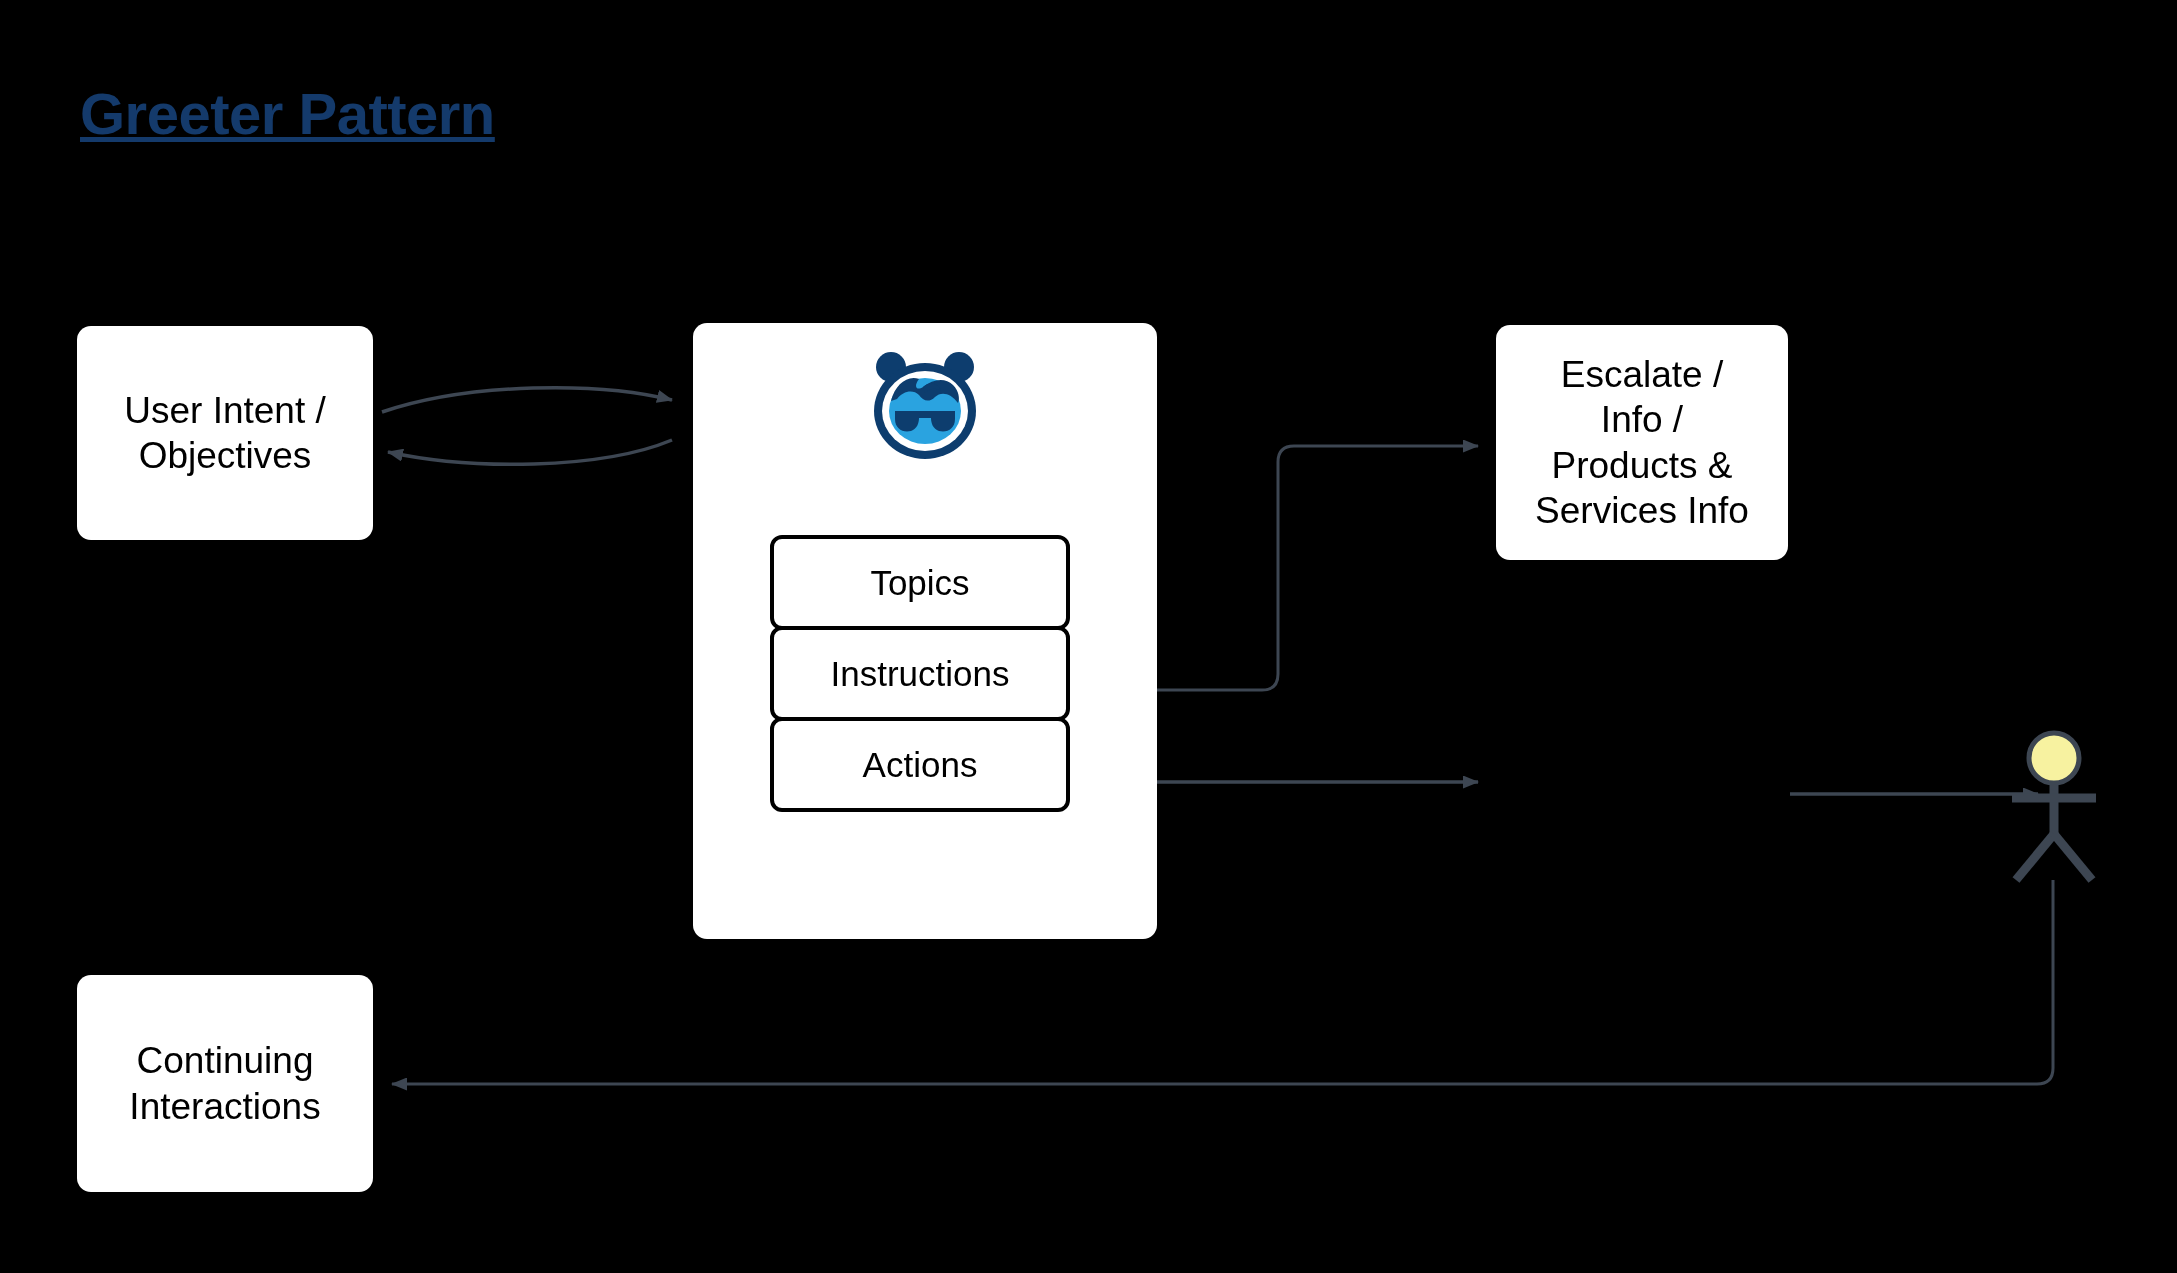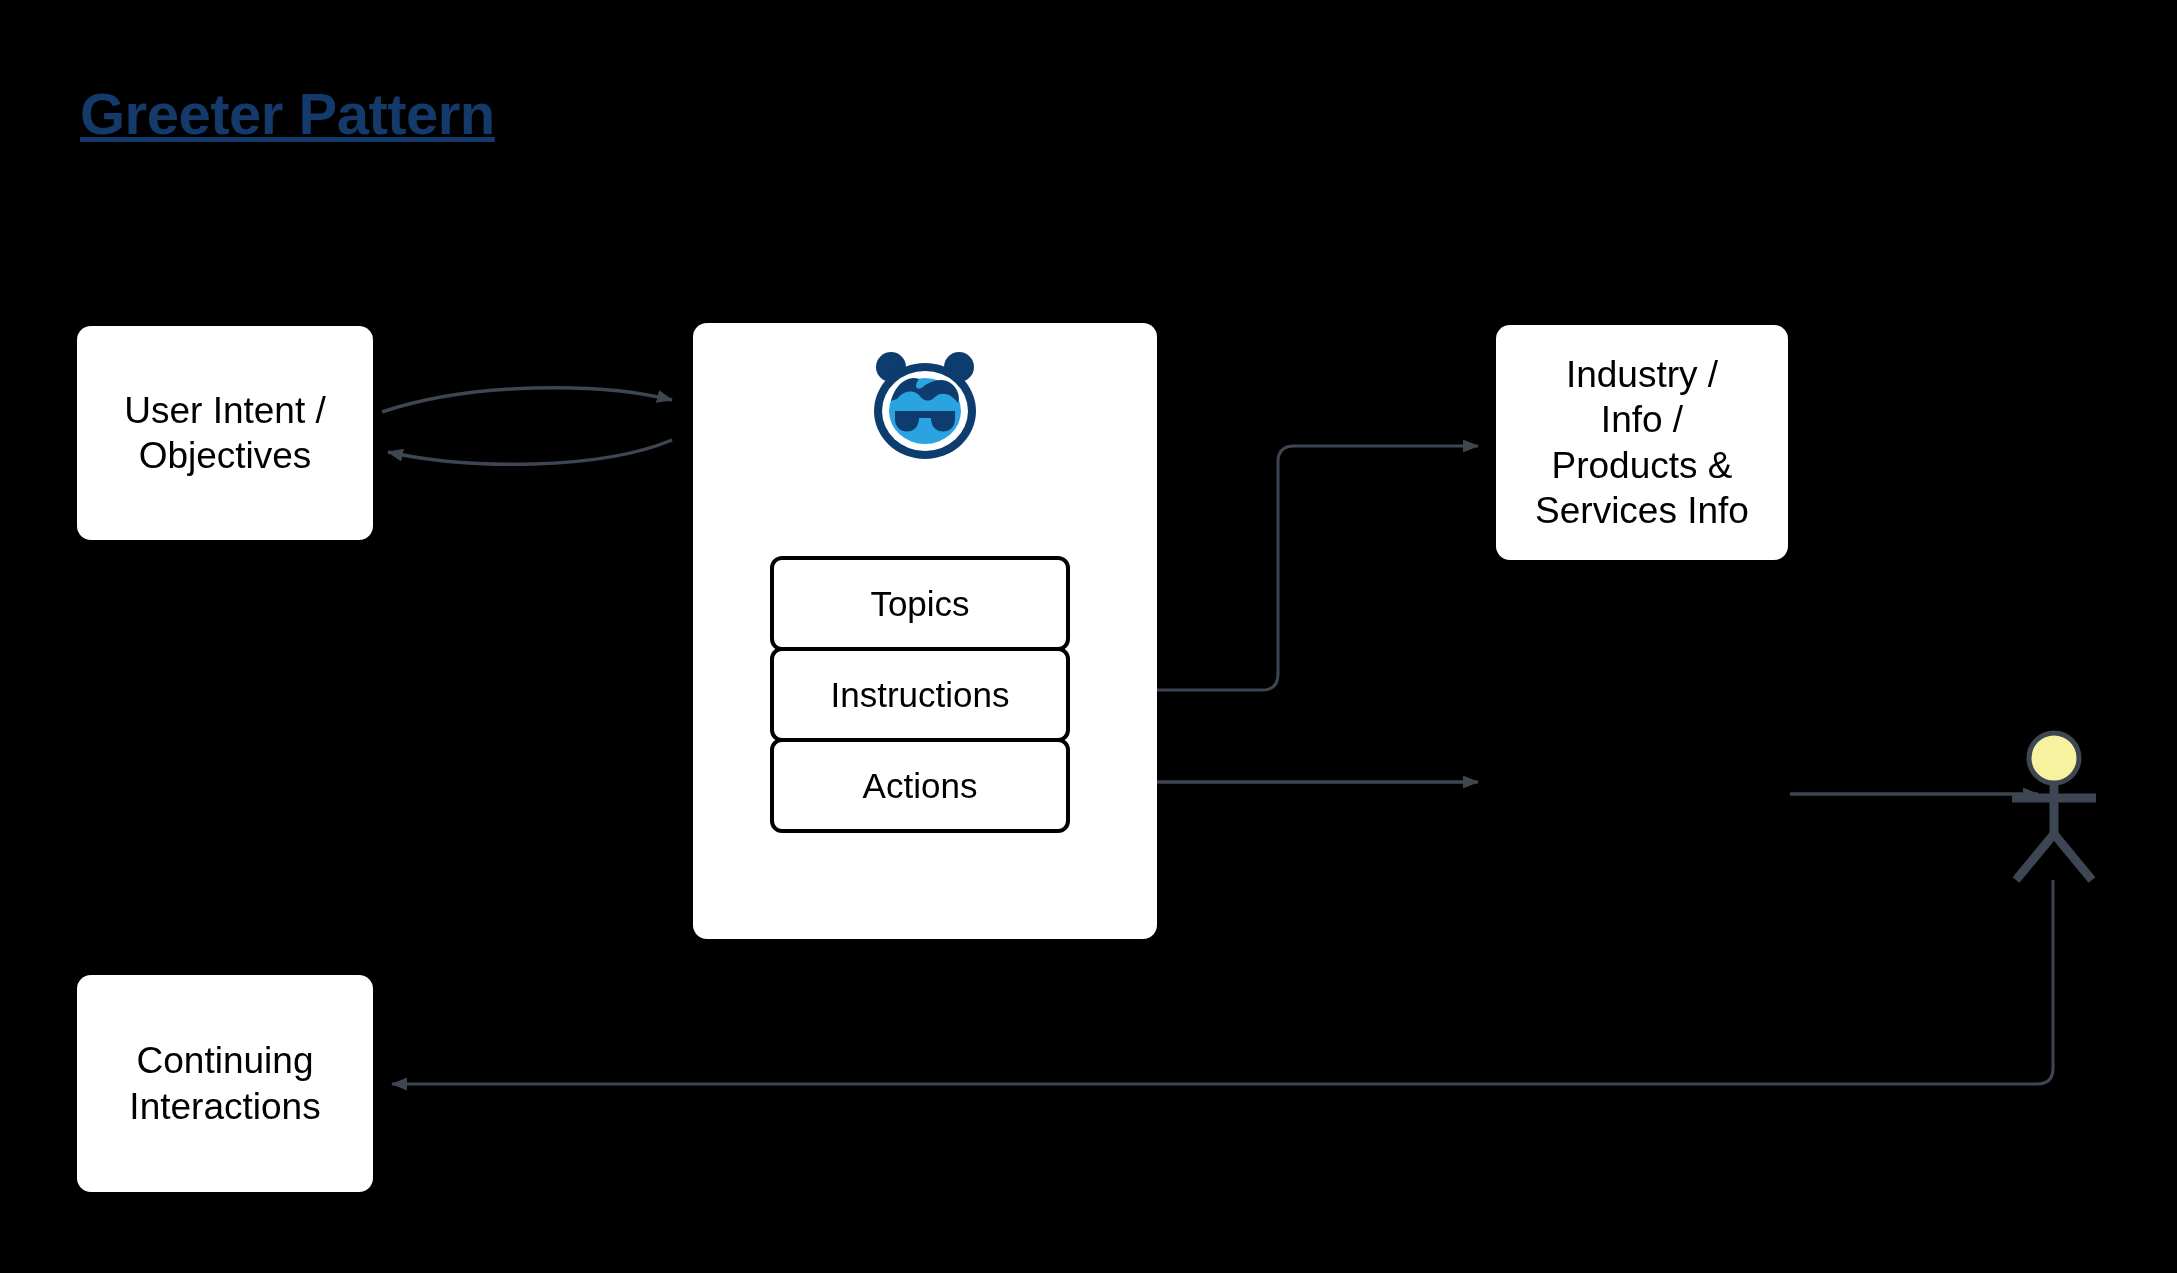--- a/index.html
+++ b/index.html
@@ -70,21 +70,21 @@
     top: 22px;
     transform: translateX(-50%);
     width: 124px;
     height: 118px;
   }
 
   
   .cap-stack {
     position: absolute;
     left: 77px;
-    top: 233px;
+    top: 212px;
     width: 300px;
   }
   .cap-box {
     position: relative;
     width: 300px;
     height: 95px;
     box-sizing: border-box;
     background: #ffffff;
     border: 4px solid #000000;
     border-radius: 12px;
@@ -189,21 +189,21 @@
         <span>Instructions</span>
       </div>
       <div class="cap-box">
         <span>Actions</span>
       </div>
     </div>
   </div>
 
   <div class="node" id="node-industry">
     <div>
-      <div>Industry /</div>
+      <div>Escalate /</div>
       <div>Info /</div>
       <div>Products &amp;</div>
       <div>Services Info</div>
     </div>
   </div>
 
 
   <svg id="actor" viewBox="0 0 130 160" xmlns="http://www.w3.org/2000/svg">
     <circle cx="64" cy="28" r="25" fill="#f7f2a0" stroke="#3d4652" stroke-width="5"></circle>
     <line x1="64" y1="53" x2="64" y2="108" stroke="#3d4652" stroke-width="9"></line>

